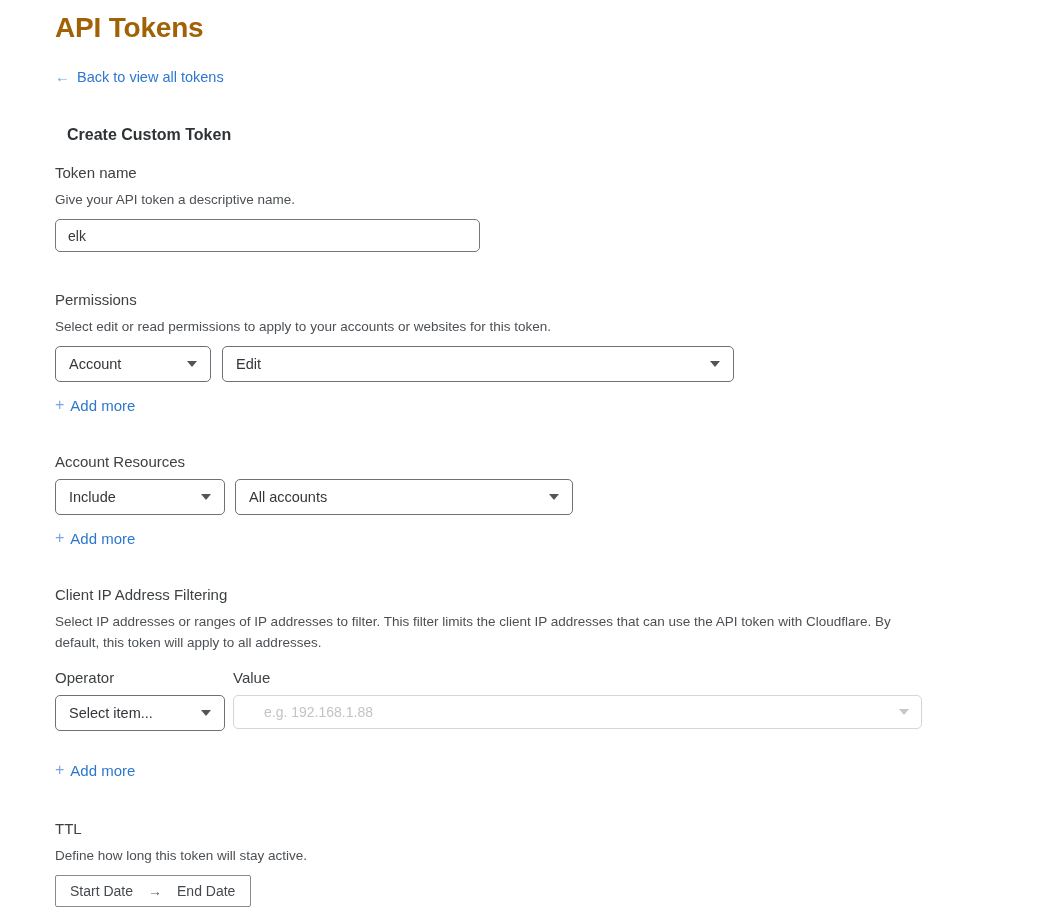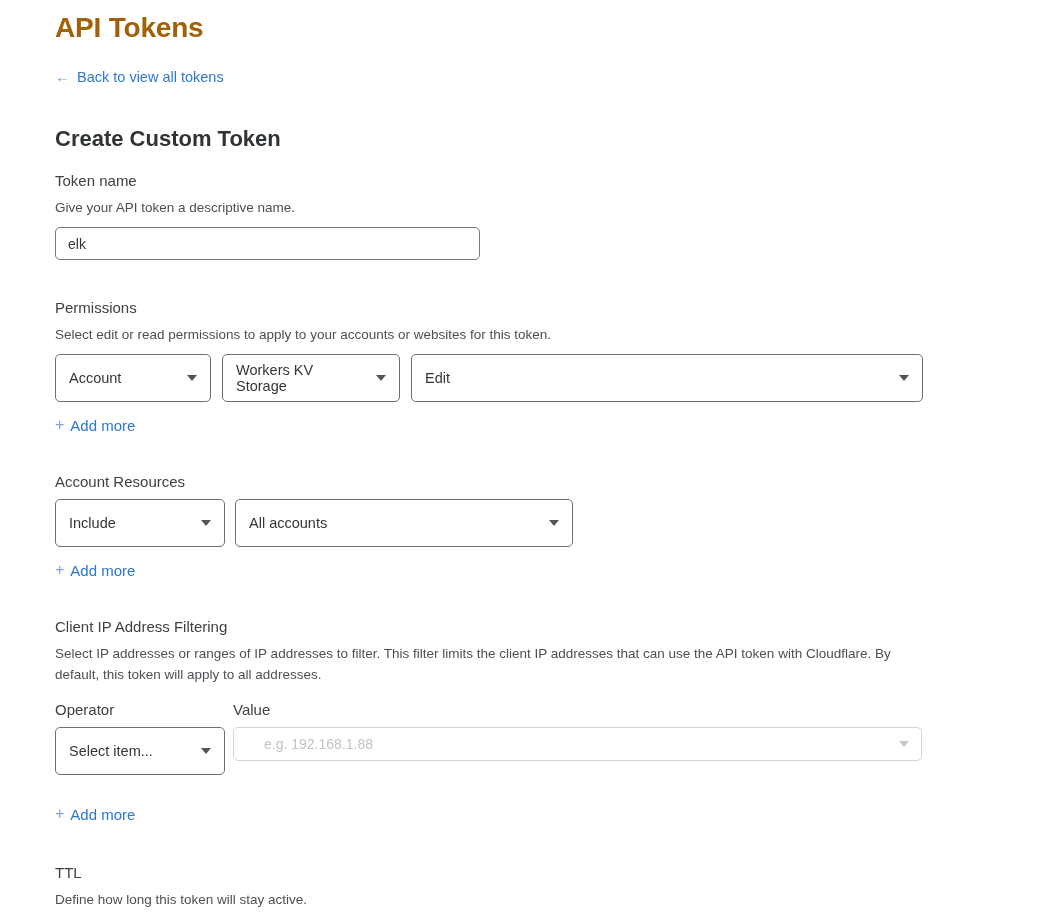--- a/index.html
+++ b/index.html
@@ -27,23 +27,24 @@
     margin-top: 22px;
     font-size: 14.5px;
     color: #2e77d0;
     cursor: pointer;
     text-decoration: none;
   }
   .back-link .arrow { color: #6f9ee3; font-size: 15px; }
 
   .section-heading {
     margin-top: 40px;
-    font-size: 22px;
+    font-size: 16px;
     font-weight: 700;
     color: #2f3335;
+    margin-left: 12px;
   }
 
   .field-label {
     margin-top: 20px;
     font-size: 15px;
     color: #3d4144;
   }
   .field-label.section { margin-top: 39px; }
 
   .help-text {
@@ -65,21 +66,21 @@
     font-size: 14px;
     font-family: "Liberation Sans", sans-serif;
     color: #36393a;
     background: #fff;
     outline: none;
   }
 
   .select-row { display: flex; gap: 11px; margin-top: 9px; }
 
   .select {
-    height: 48px;
+    height: 36px;
     border: 1px solid #6f6f75;
     border-radius: 5px;
     background: #fff;
     display: flex;
     align-items: center;
     justify-content: space-between;
     padding: 0 13px;
     font-size: 14.5px;
     color: #33363a;
     cursor: pointer;
@@ -176,24 +177,20 @@
   <input class="text-input" type="text" value="elk" style="">
 
   
   <div class="field-label section">Permissions</div>
   <div class="help-text">Select edit or read permissions to apply to your accounts or websites for this token.</div>
   <div class="select-row">
     <div class="select w-scope">
       <span>Account</span>
       <span class="chev"></span>
     </div>
-    <div class="select w-cat">
-      <span>Workers KV Storage</span>
-      <span class="chev"></span>
-    </div>
     <div class="select w-access">
       <span>Edit</span>
       <span class="chev"></span>
     </div>
   </div>
   <a class="add-more">
     <span class="plus">+</span>
     <span>Add more</span>
   </a>
 

